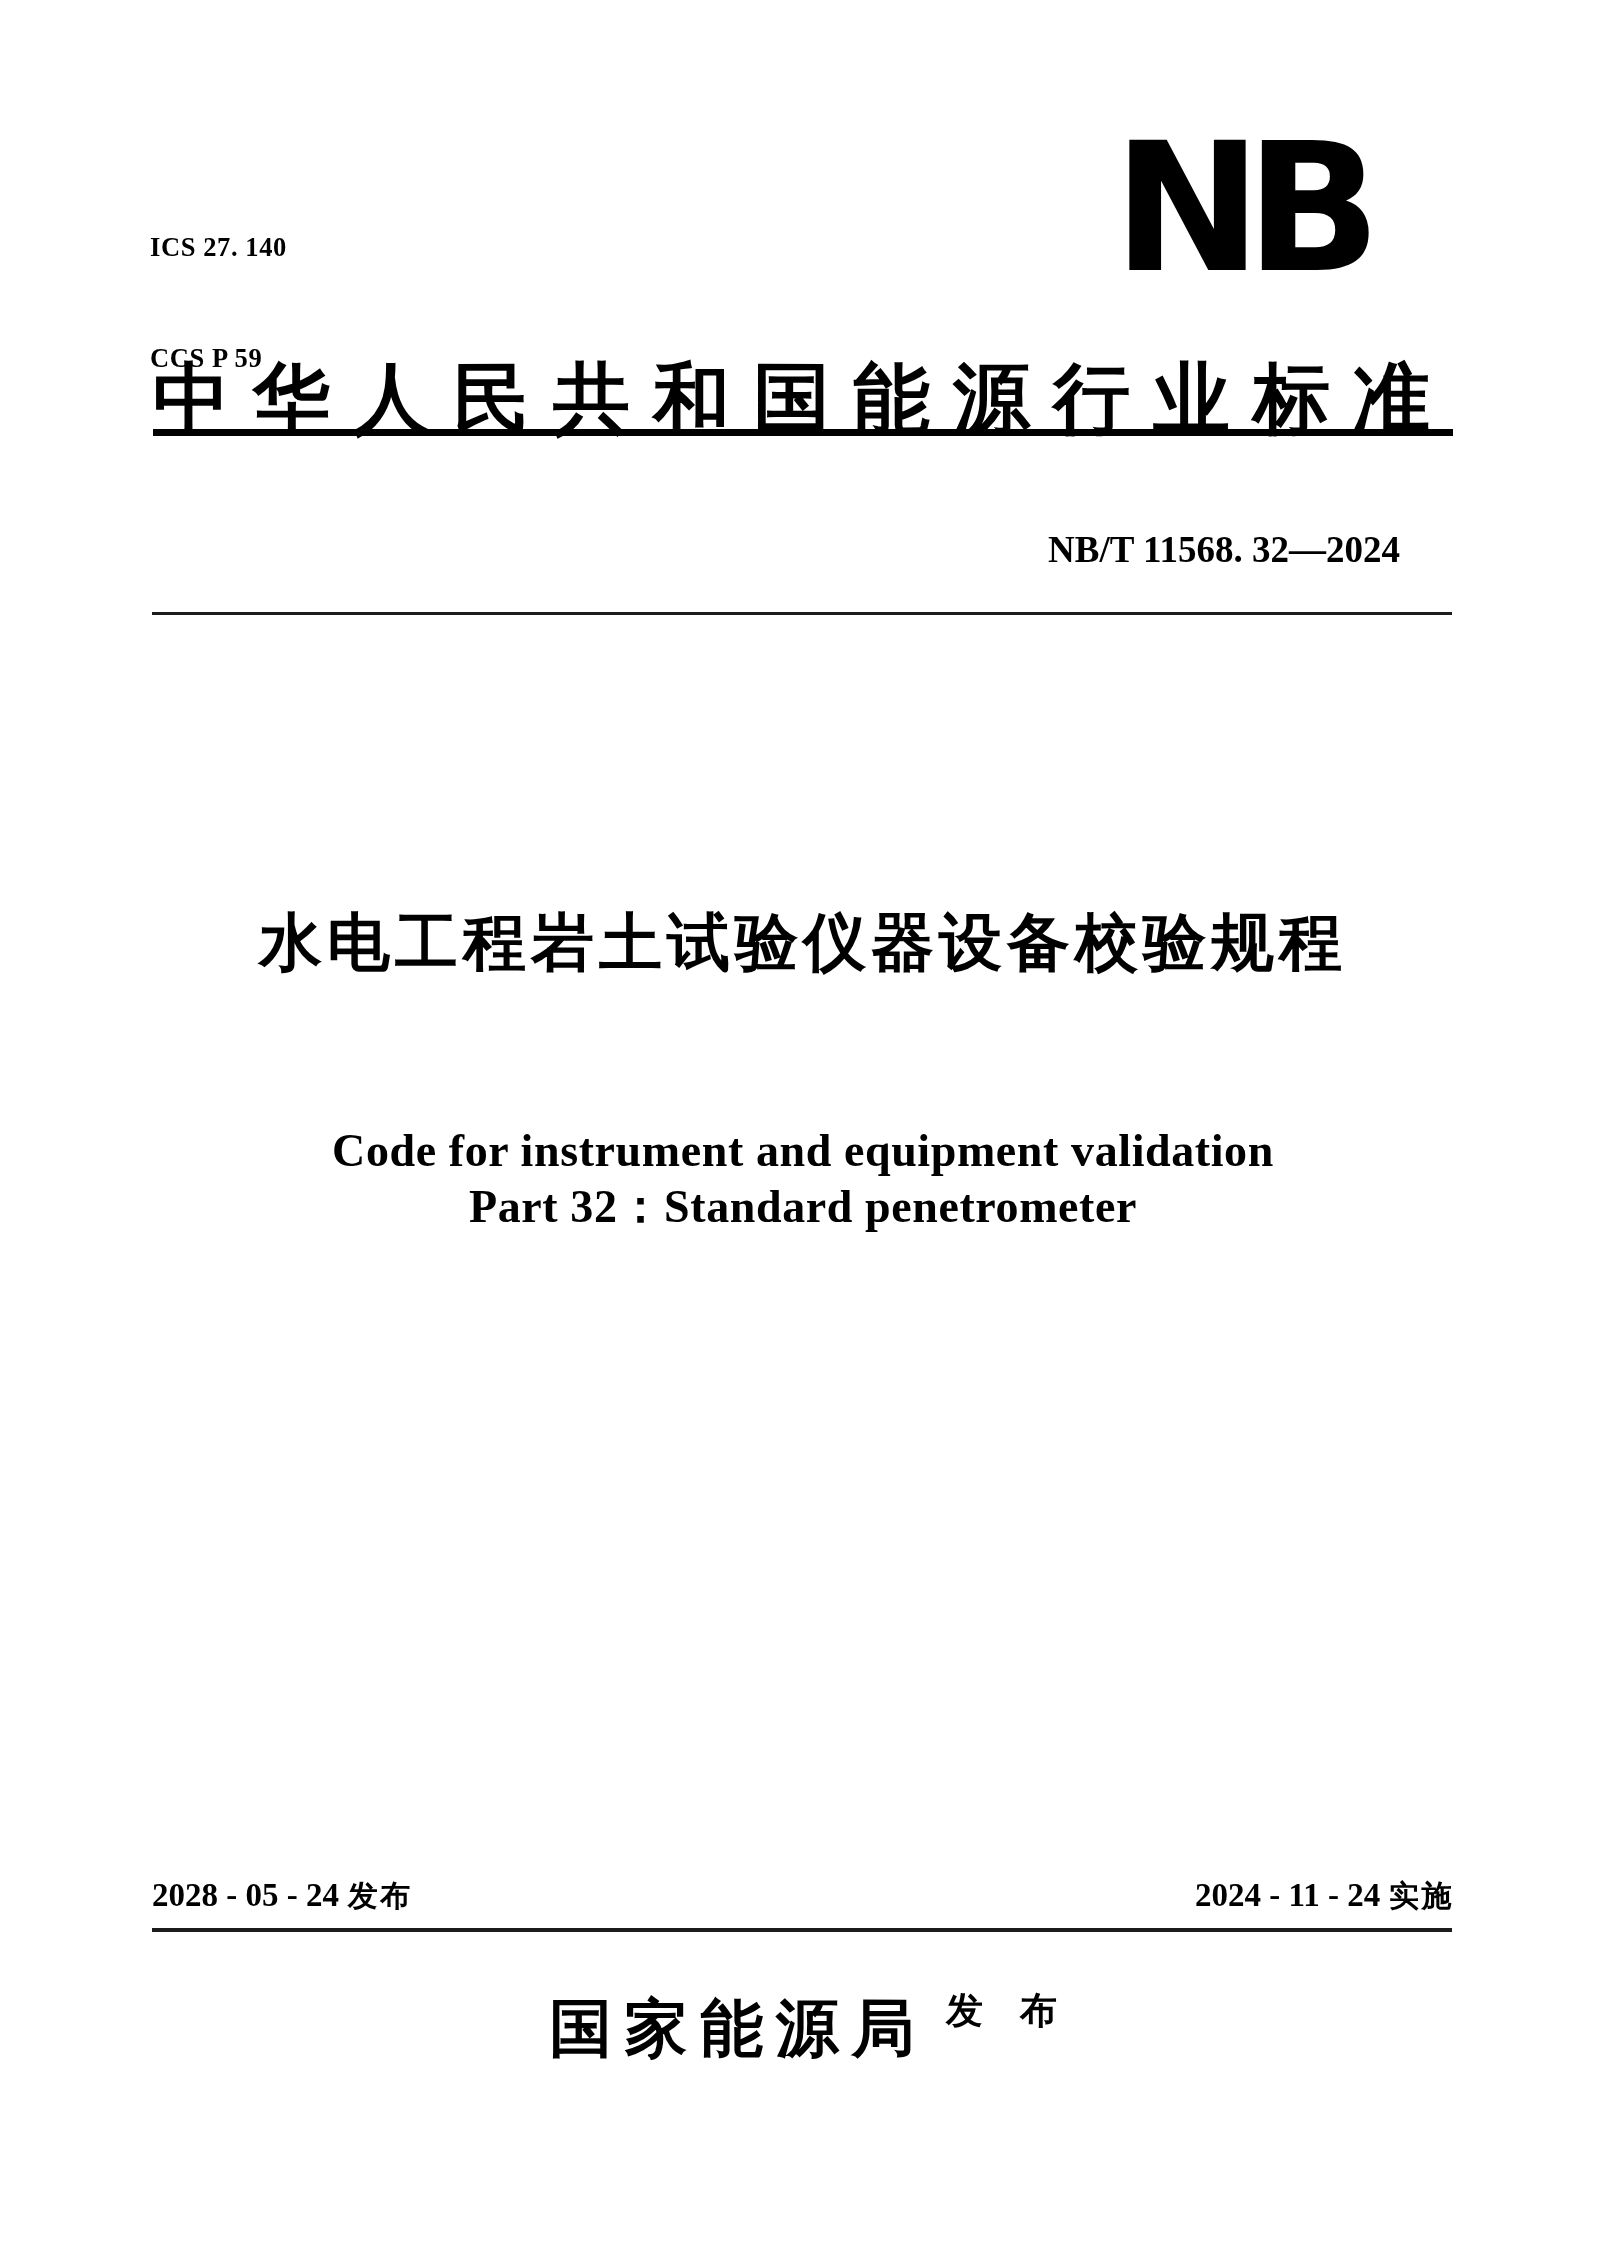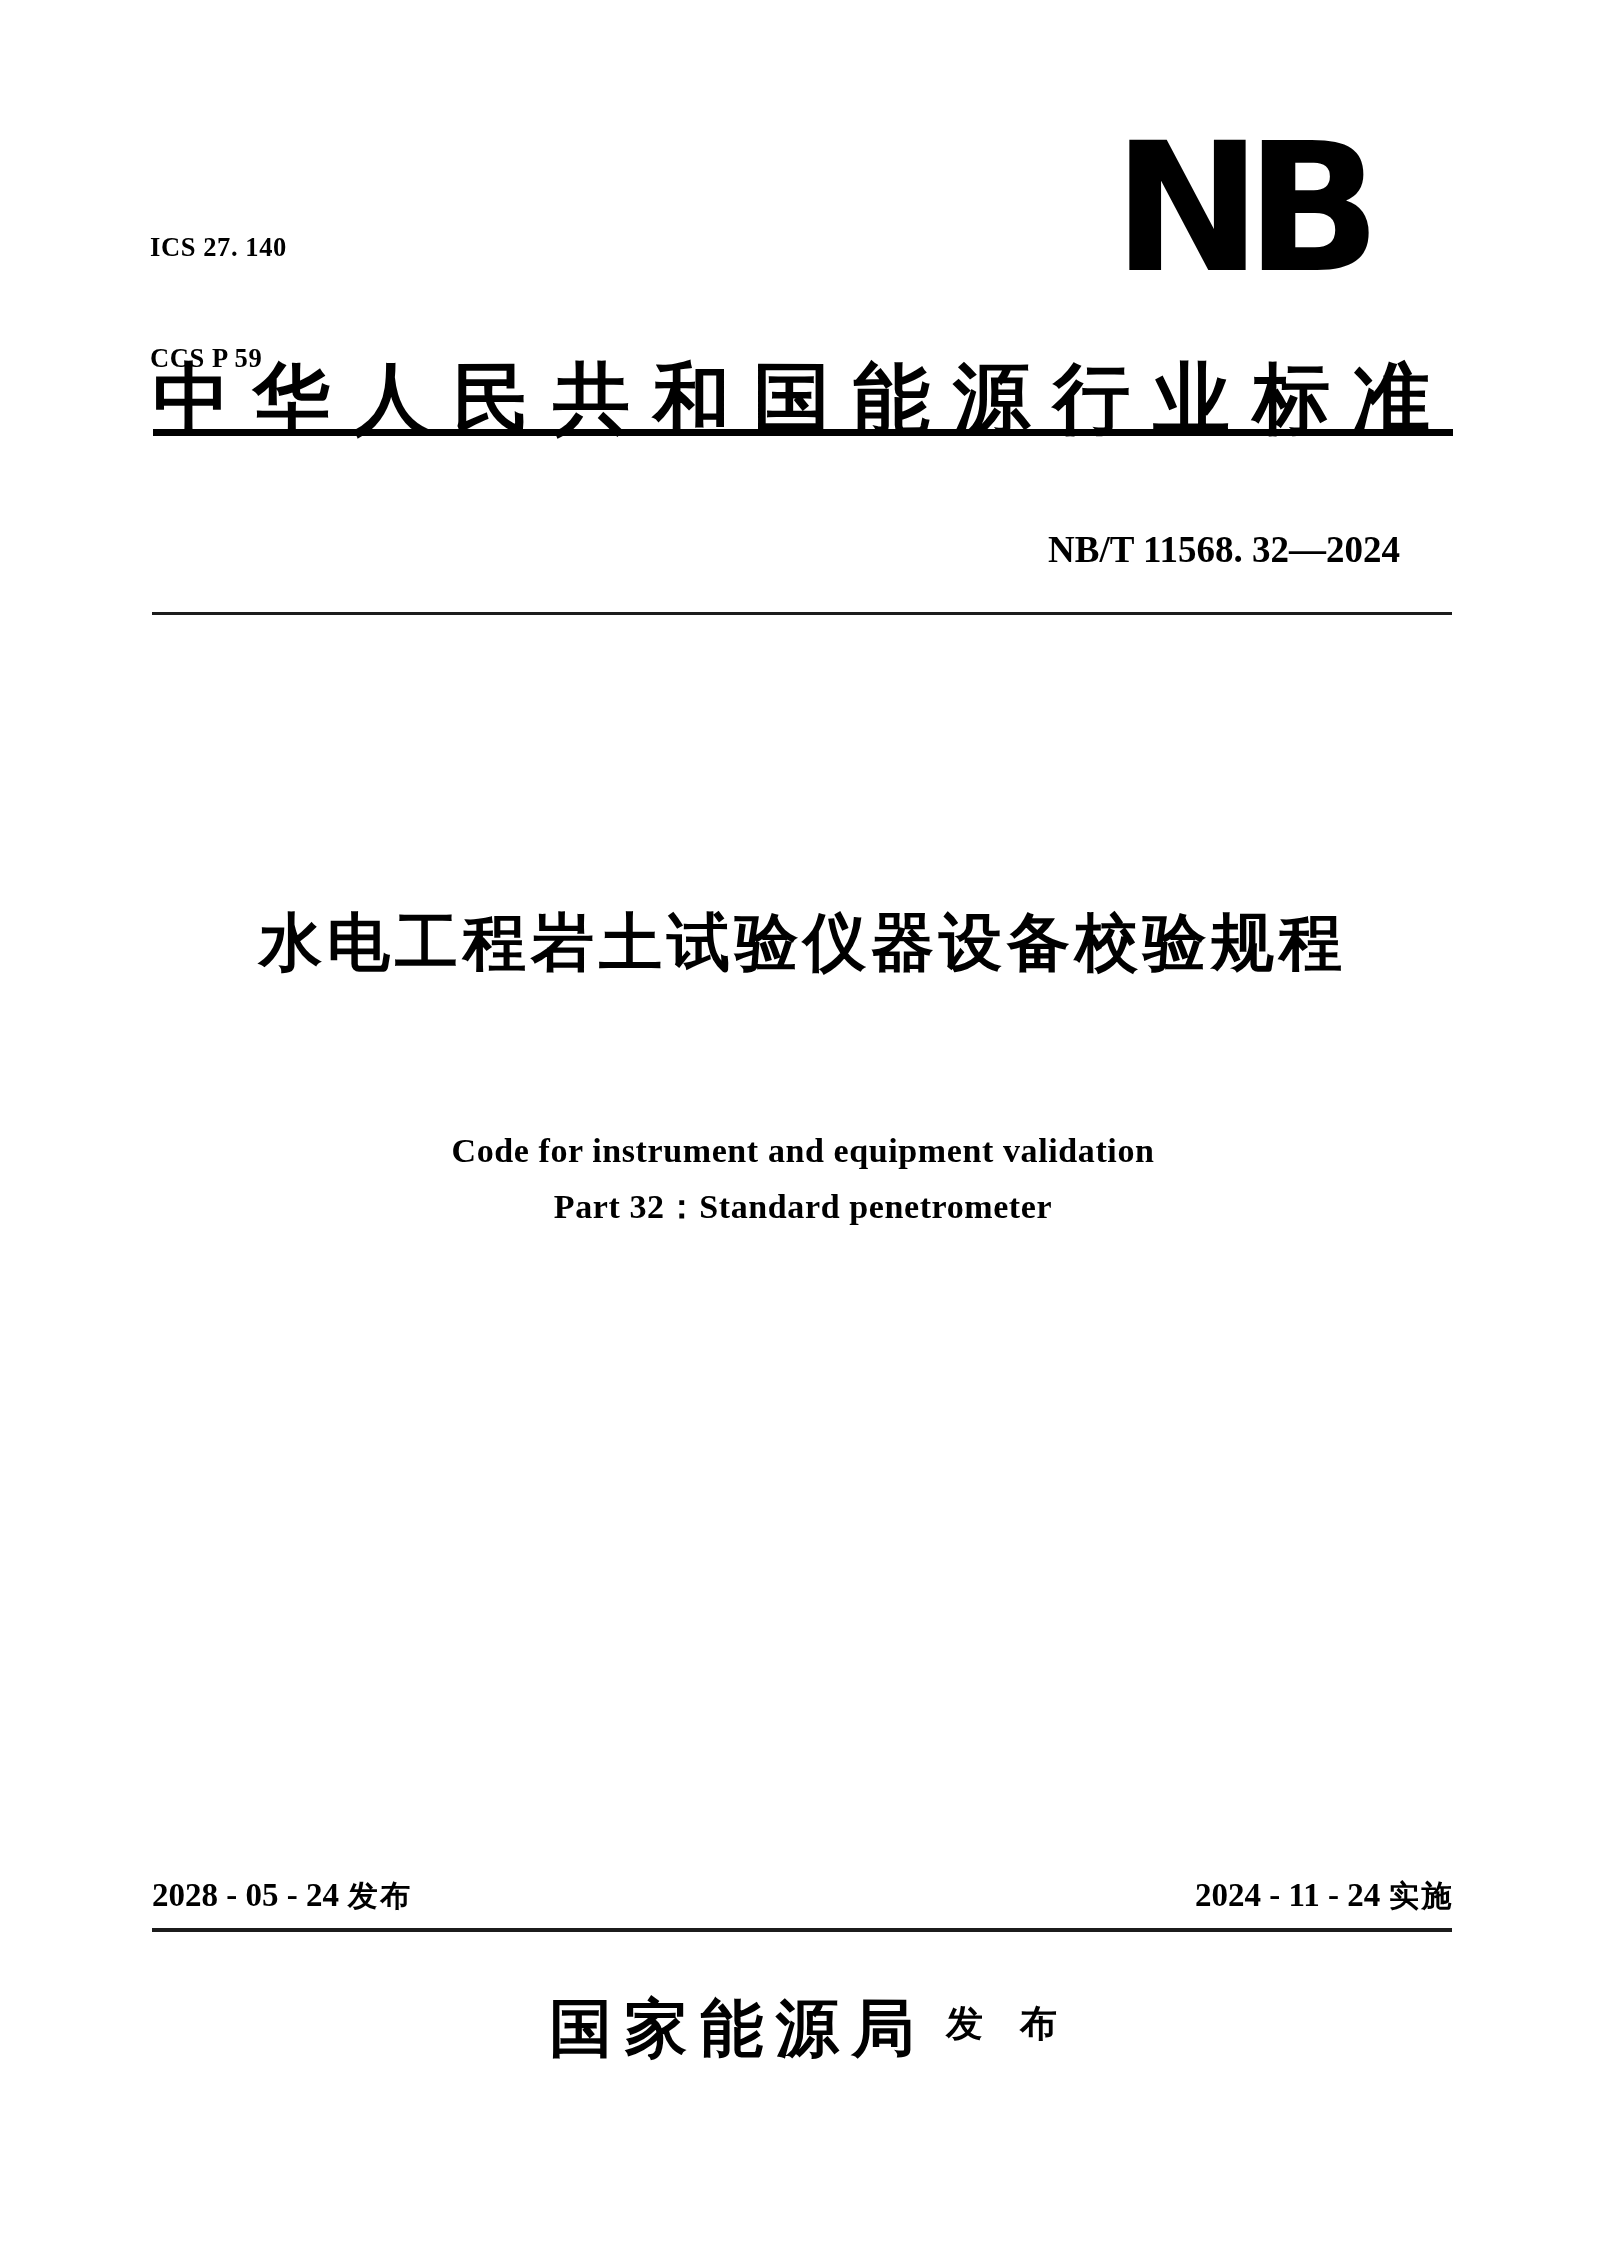--- a/index.html
+++ b/index.html
@@ -79,21 +79,21 @@
   #title-cn .cn2-num {
     font-family: "Liberation Serif", "DejaVu Serif", serif;
     font-size: 75px;
     padding: 0 6.3px;
   }
 
   #title-en {
     left: 152px; top: 1123px; width: 1302px;
     text-align: center;
     font-weight: bold;
-    font-size: 34px;
+    font-size: 46px;
     line-height: 56px;
     letter-spacing: 0.6px;
   }
 
   #dates-row {
     left: 152px; top: 1879px; width: 1302px;
     display: flex;
     justify-content: space-between;
     align-items: baseline;
     font-weight: bold;
@@ -105,21 +105,21 @@
     font-family: "DejaVu Sans", "Liberation Sans", sans-serif;
     font-size: 30px;
     margin-left: 8.8px;
     letter-spacing: 2.5px;
   }
 
   #publisher-row {
     left: 152px; top: 1998px; width: 1302px;
     display: flex;
     justify-content: center;
-    align-items: center;
+    align-items: flex-start;
     line-height: 1;
     white-space: nowrap;
   }
   #publisher-name {
     font-weight: bold;
     font-size: 63px;
     letter-spacing: 12.6px;
   }
   #publisher-action {
     font-family: "DejaVu Sans", "Liberation Sans", sans-serif;

